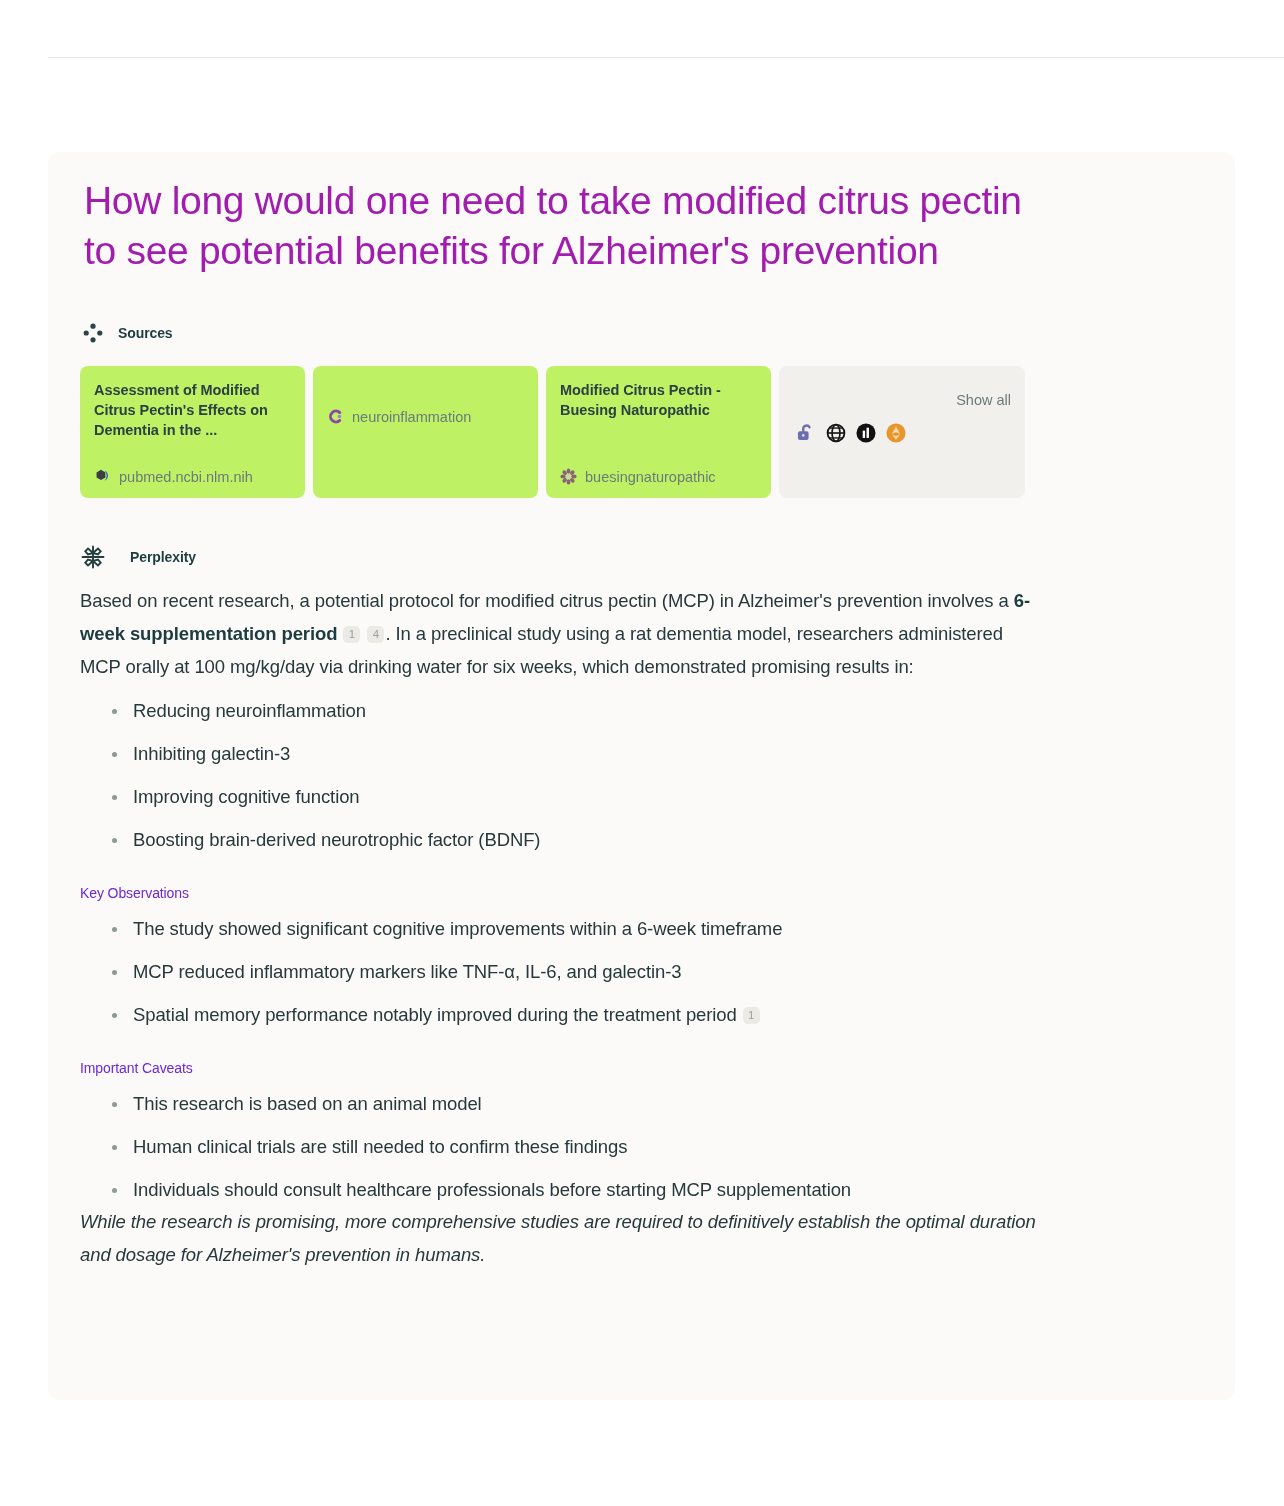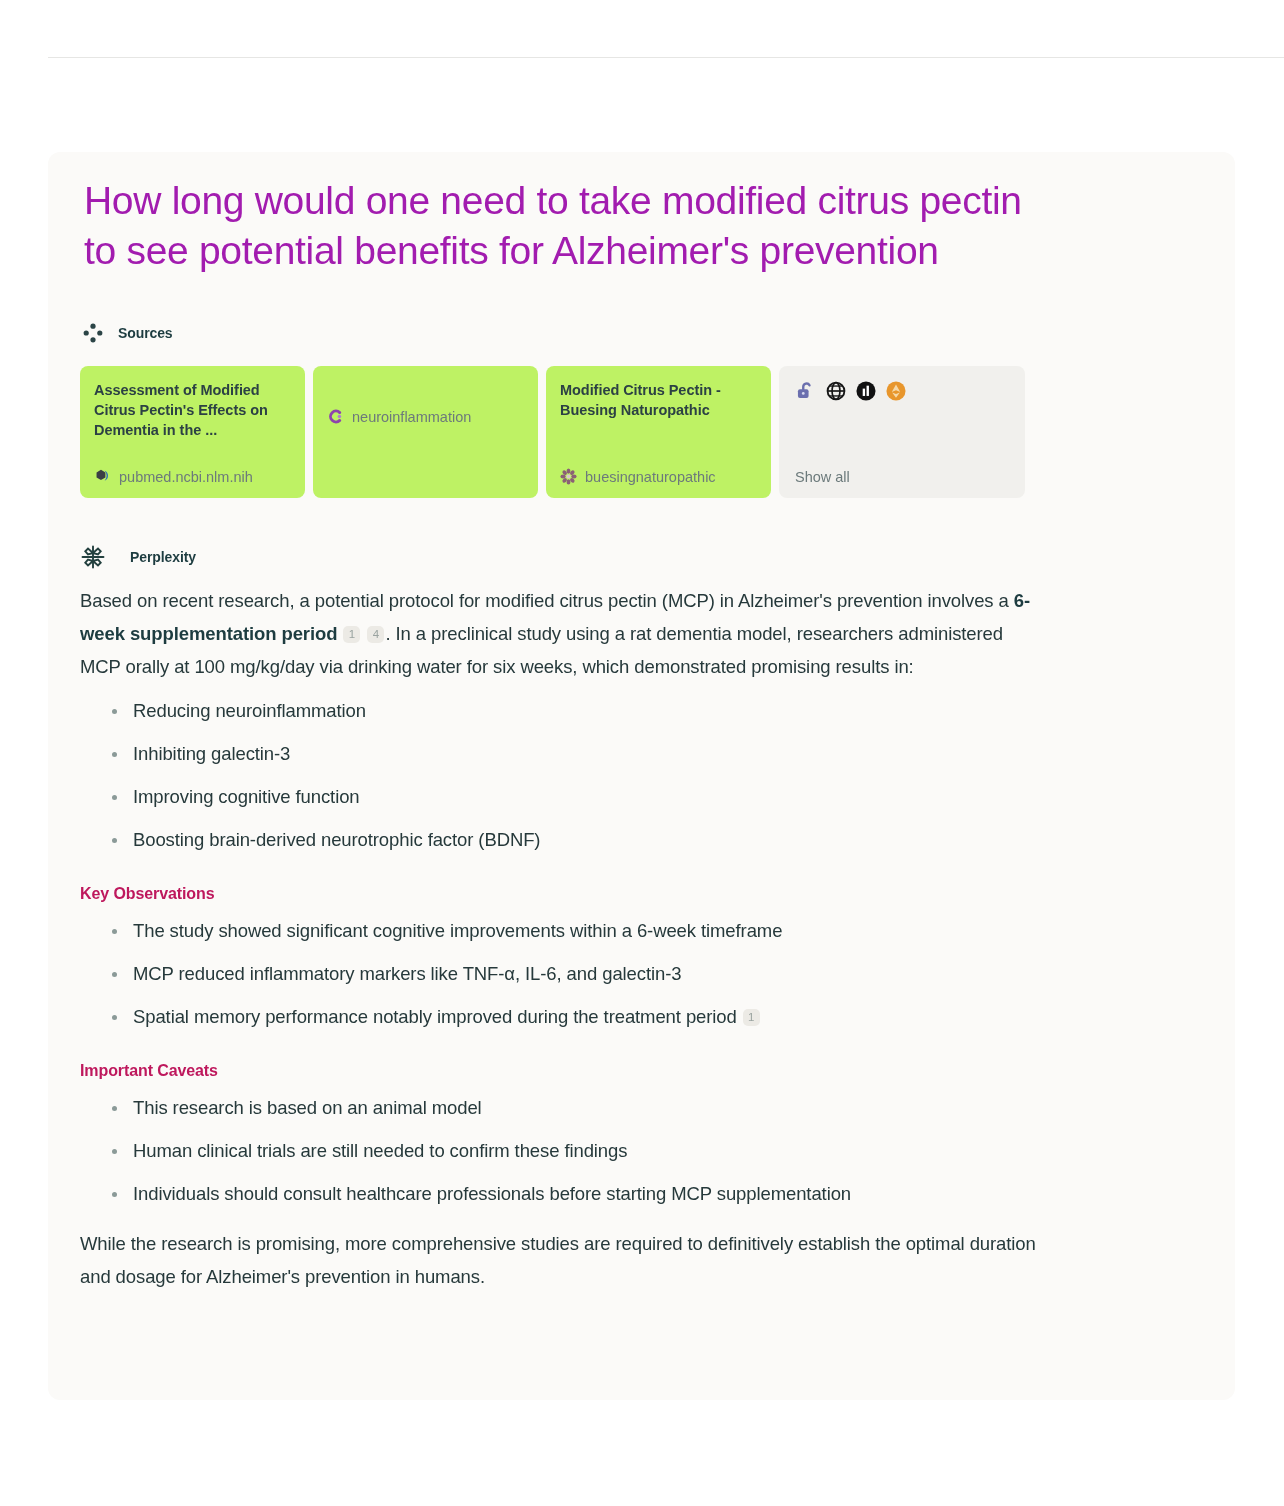--- a/index.html
+++ b/index.html
@@ -104,23 +104,24 @@
     white-space: nowrap;
   }
   .fav { width: 17px; height: 17px; flex: 0 0 17px; display:block; }
 
   .showall-card {
     width: 246px;
     background: #f1f0ed;
     border-radius: 8px;
     padding: 14px 14px 13px 16px;
     display: flex;
-    flex-direction: column;
+    flex-direction: row;
     justify-content: space-between;
     min-height: 114px;
+    text-align: right;
   }
   .showall-icons {
     display: flex;
     align-items: center;
     gap: 8px;
   }
   .showall-icons .fav { width: 22px; height: 22px; flex: 0 0 22px; }
   .showall-label {
     font-size: 14.5px;
     color: #6c7a7b;
@@ -130,21 +131,21 @@
   
   .answer { margin-top: 14px; }
   .para {
     font-size: 18.5px;
     line-height: 33px;
     color: #26393b;
     margin: 14px 0 0 0;
     letter-spacing: -0.1px;
     max-width: 960px;
   }
-  .para.tight { margin-top: 18px; }
+  .para.tight { margin-top: 0; font-style: italic; }
   .para b { font-weight: 700; color:#1d3c40; }
 
   .cite {
     display: inline-block;
     min-width: 17px;
     height: 17px;
     padding: 0 4px;
     border-radius: 5px;
     background: #eceae5;
     color: #9aa3a0;
@@ -176,23 +177,23 @@
     position: absolute;
     left: 32px;
     top: 13px;
     width: 5px;
     height: 5px;
     border-radius: 50%;
     background: #8b9a98;
   }
 
   .subhead {
-    font-size: 16px;
-    font-weight: 700;
-    color: #be185d;
+    font-size: 14px;
+    font-weight: 400;
+    color: #6d28d9;
     margin: 30px 0 0 0;
     letter-spacing: -0.1px;
   }
 </style>
 </head>
 <body>
 
 <div class="top-divider"></div>
 
 <div class="panel">

